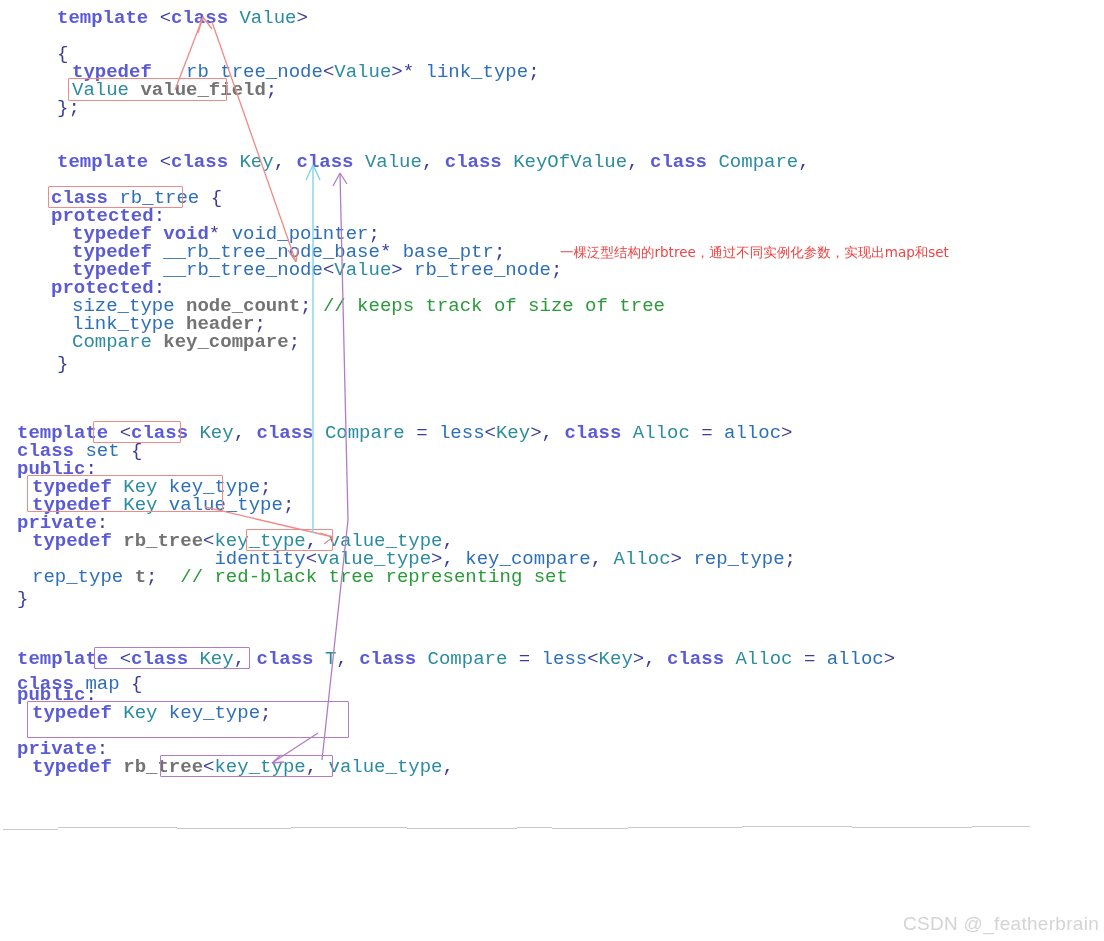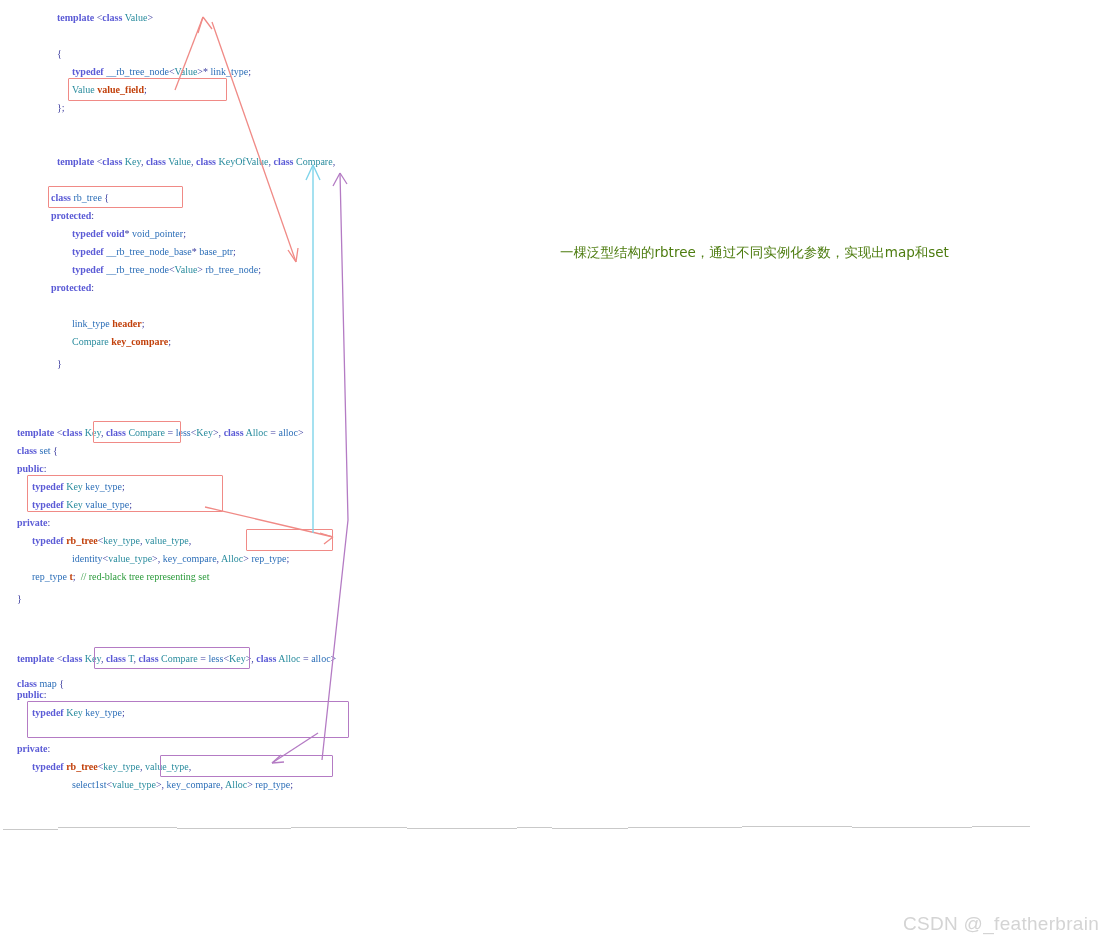--- a/index.html
+++ b/index.html
@@ -20,31 +20,31 @@
     position: absolute;
     left: 0;
     top: 0;
     width: 1104px;
     height: 830px;
   }
 
   .code-line {
     position: absolute;
     white-space: pre;
-    font-family: Liberation Serif, serif;
-    font-size: 10px;
+    font-family: Liberation Mono, monospace;
+    font-size: 19px;
     line-height: 18px;
     letter-spacing: 0px;
   }
 
   
   .kw   { color: #5b5bd6; font-weight: bold; }      
   .typ  { color: #2a8c9e; }                          
   .id   { color: #2d6fb8; }                          
-  .idb  { color: #c2410c; font-weight: bold; }
+  .idb  { color: #737373; font-weight: bold; }
   .cmt  { color: #2a9a3a; }                          
   .op   { color: #3b3b9e; }
 
   
   #overlay {
     position: absolute;
     left: 0; top: 0;
     width: 1104px;
     height: 941px;
     pointer-events: none;
@@ -71,21 +71,21 @@
     color: #d4d4d4;
     font-family: "Liberation Sans", sans-serif;
     font-size: 19px;
     letter-spacing: 0.3px;
     white-space: nowrap;
   }
 
   
   #cn-note {
     position: absolute;
-    color: #4d7c0f;
+    color: #ef4444;
     font-family: "DejaVu Sans", "Liberation Sans", sans-serif;
     font-size: 13.5px;
     white-space: nowrap;
   }
 </style>
 </head>
 <body>
 
 <div id="code-surface">
 
@@ -95,20 +95,21 @@
   <div class="code-line" style="left:72px; top:81px;"><span class="typ">Value</span> <span class="idb">value_field</span><span class="op">;</span></div>
   <div class="code-line" style="left:57px; top:99px;"><span class="op">};</span></div>
 
   <div class="code-line" style="left:57px; top:153px;"><span class="kw">template</span> <span class="op">&lt;</span><span class="kw">class</span> <span class="typ">Key</span><span class="op">,</span> <span class="kw">class</span> <span class="typ">Value</span><span class="op">,</span> <span class="kw">class</span> <span class="typ">KeyOfValue</span><span class="op">,</span> <span class="kw">class</span> <span class="typ">Compare</span><span class="op">,</span></div>
   <div class="code-line" style="left:51px; top:189px;"><span class="kw">class</span> <span class="id">rb_tree</span> <span class="op">{</span></div>
   <div class="code-line" style="left:51px; top:207px;"><span class="kw">protected</span><span class="op">:</span></div>
   <div class="code-line" style="left:72px; top:225px;"><span class="kw">typedef</span> <span class="kw">void</span><span class="op">*</span> <span class="id">void_pointer</span><span class="op">;</span></div>
   <div class="code-line" style="left:72px; top:243px;"><span class="kw">typedef</span> <span class="id">__rb_tree_node_base</span><span class="op">*</span> <span class="id">base_ptr</span><span class="op">;</span></div>
   <div class="code-line" style="left:72px; top:261px;"><span class="kw">typedef</span> <span class="id">__rb_tree_node</span><span class="op">&lt;</span><span class="typ">Value</span><span class="op">&gt;</span> <span class="id">rb_tree_node</span><span class="op">;</span></div>
   <div class="code-line" style="left:51px; top:279px;"><span class="kw">protected</span><span class="op">:</span></div>
+  <div class="code-line" style="left:72px; top:297px;"><span class="id">size_type</span> <span class="idb">node_count</span><span class="op">;</span> <span class="cmt">// keeps track of size of tree</span></div>
   <div class="code-line" style="left:72px; top:315px;"><span class="id">link_type</span> <span class="idb">header</span><span class="op">;</span></div>
   <div class="code-line" style="left:72px; top:333px;"><span class="typ">Compare</span> <span class="idb">key_compare</span><span class="op">;</span></div>
   <div class="code-line" style="left:57px; top:355px;"><span class="op">}</span></div>
 
   <div class="code-line" style="left:17px; top:424px;"><span class="kw">template</span> <span class="op">&lt;</span><span class="kw">class</span> <span class="typ">Key</span><span class="op">,</span> <span class="kw">class</span> <span class="typ">Compare</span> <span class="op">=</span> <span class="id">less</span><span class="op">&lt;</span><span class="typ">Key</span><span class="op">&gt;,</span> <span class="kw">class</span> <span class="typ">Alloc</span> <span class="op">=</span> <span class="id">alloc</span><span class="op">&gt;</span></div>
   <div class="code-line" style="left:17px; top:442px;"><span class="kw">class</span> <span class="id">set</span> <span class="op">{</span></div>
   <div class="code-line" style="left:17px; top:460px;"><span class="kw">public</span><span class="op">:</span></div>
   <div class="code-line" style="left:32px; top:478px;"><span class="kw">typedef</span> <span class="typ">Key</span> <span class="id">key_type</span><span class="op">;</span></div>
   <div class="code-line" style="left:32px; top:496px;"><span class="kw">typedef</span> <span class="typ">Key</span> <span class="id">value_type</span><span class="op">;</span></div>
   <div class="code-line" style="left:17px; top:514px;"><span class="kw">private</span><span class="op">:</span></div>
@@ -116,21 +117,20 @@
   <div class="code-line" style="left:32px; top:550px;">                <span class="id">identity</span><span class="op">&lt;</span><span class="typ">value_type</span><span class="op">&gt;,</span> <span class="id">key_compare</span><span class="op">,</span> <span class="typ">Alloc</span><span class="op">&gt;</span> <span class="id">rep_type</span><span class="op">;</span></div>
   <div class="code-line" style="left:32px; top:568px;"><span class="id">rep_type</span> <span class="idb">t</span><span class="op">;</span>  <span class="cmt">// red-black tree representing set</span></div>
   <div class="code-line" style="left:17px; top:590px;"><span class="op">}</span></div>
 
   <div class="code-line" style="left:17px; top:650px;"><span class="kw">template</span> <span class="op">&lt;</span><span class="kw">class</span> <span class="typ">Key</span><span class="op">,</span> <span class="kw">class</span> <span class="typ">T</span><span class="op">,</span> <span class="kw">class</span> <span class="typ">Compare</span> <span class="op">=</span> <span class="id">less</span><span class="op">&lt;</span><span class="typ">Key</span><span class="op">&gt;,</span> <span class="kw">class</span> <span class="typ">Alloc</span> <span class="op">=</span> <span class="id">alloc</span><span class="op">&gt;</span></div>
   <div class="code-line" style="left:17px; top:675px;"><span class="kw">class</span> <span class="id">map</span> <span class="op">{</span></div>
   <div class="code-line" style="left:17px; top:686px;"><span class="kw">public</span><span class="op">:</span></div>
   <div class="code-line" style="left:32px; top:704px;"><span class="kw">typedef</span> <span class="typ">Key</span> <span class="id">key_type</span><span class="op">;</span></div>
   <div class="code-line" style="left:17px; top:740px;"><span class="kw">private</span><span class="op">:</span></div>
   <div class="code-line" style="left:32px; top:758px;"><span class="kw">typedef</span> <span class="idb">rb_tree</span><span class="op">&lt;</span><span class="typ">key_type</span><span class="op">,</span> <span class="typ">value_type</span><span class="op">,</span></div>
-  <div class="code-line" style="left:32px; top:776px;">                <span class="id">select1st</span><span class="op">&lt;</span><span class="typ">value_type</span><span class="op">&gt;,</span> <span class="id">key_compare</span><span class="op">,</span> <span class="typ">Alloc</span><span class="op">&gt;</span> <span class="id">rep_type</span><span class="op">;</span></div>
 
 </div>
 
 <div id="cn-note" style="left:560px; top:244px;">一棵泛型结构的rbtree，通过不同实例化参数，实现出map和set</div>
 
 <div id="overlay">
 
   <div class="ann-box" style="left:68px;  top:78px;  width:159px; height:23px;"></div>
   <div class="ann-box" style="left:48px;  top:186px; width:135px; height:22px;"></div>
   <div class="ann-box" style="left:93px;  top:421px; width:88px;  height:22px;"></div>

